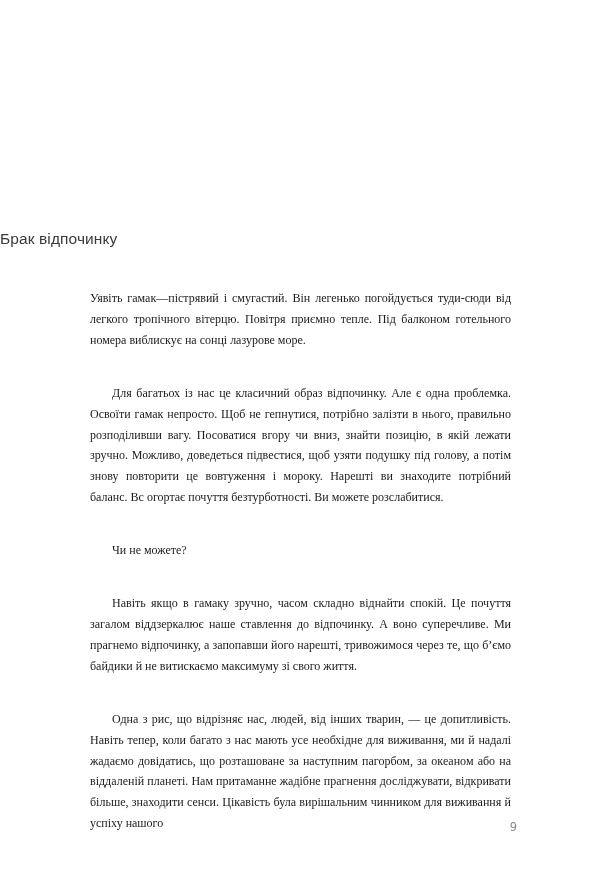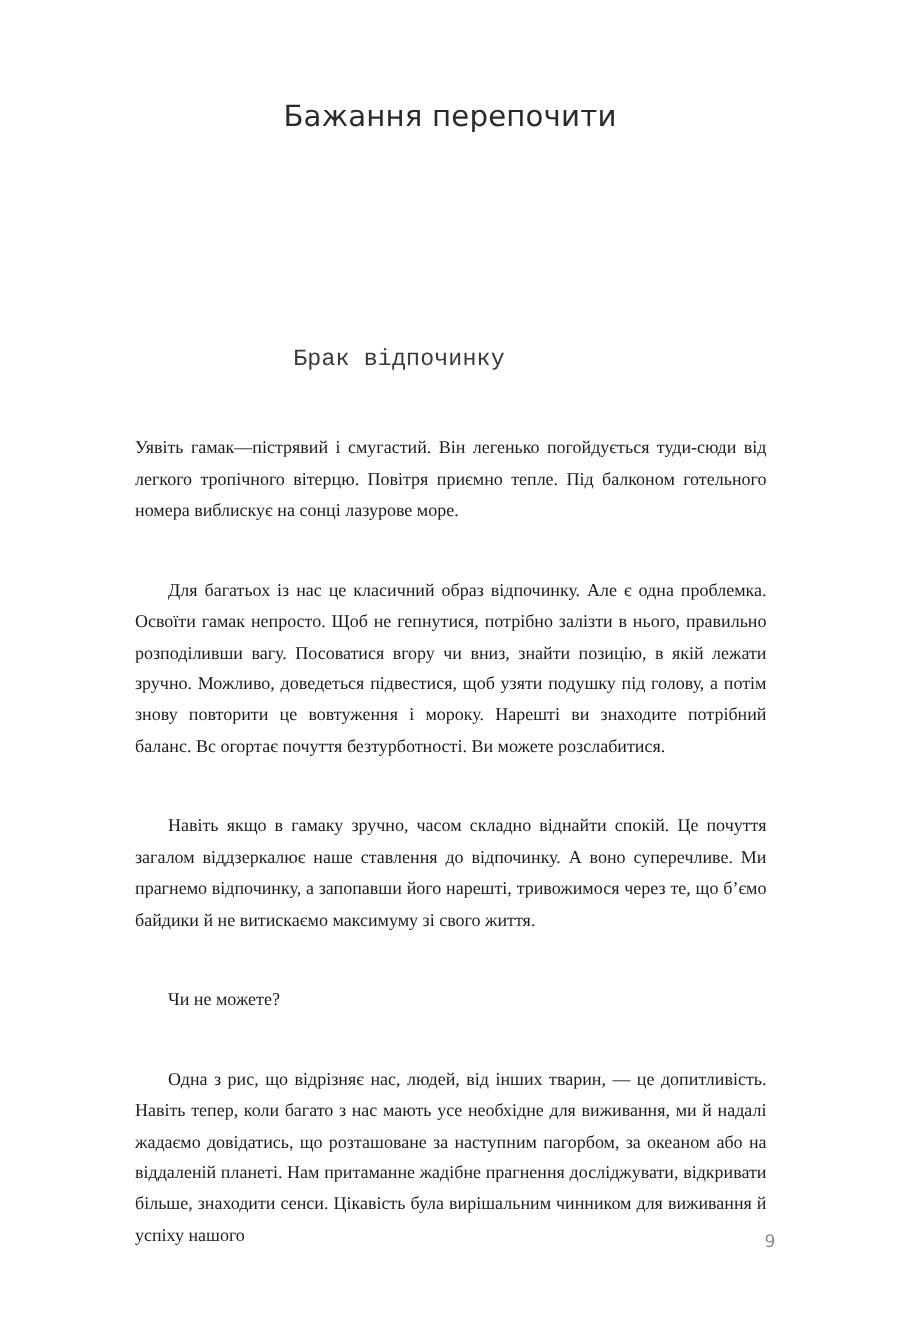--- a/index.html
+++ b/index.html
@@ -27,22 +27,21 @@
     font-weight: 400;
     color: #2b2b2b;
     letter-spacing: 0.1px;
   }
 
   .section-title {
     position: absolute;
     left: 0;
     top: 230px;
     width: 532px;
-    text-align: center;
-    font-family: Liberation Mono, monospace;
+    font-family: Liberation Sans, sans-serif;
     font-size: 15.5px;
     font-weight: 400;
     color: #3a3a3a;
     letter-spacing: 0.1px;
   }
 
   .text-column {
     position: absolute;
     left: 90px;
     top: 288px;
@@ -73,27 +72,26 @@
     font-size: 11.5px;
     color: #8a8a8a;
     text-align: right;
   }
 </style>
 </head>
 <body>
 
 <div class="page">
 
-  <div class="chapter-title">Бажання перепочити</div>
 
   <div class="section-title">Брак відпочинку</div>
 
   <div class="text-column">
     <p>Уявіть гамак—пістрявий і смугастий. Він легенько погойдується туди-сюди від легкого тропічного вітерцю. Повітря приємно тепле. Під балконом готельного номера виблискує на сонці лазурове море.</p>
     <p class="indent">Для багатьох із нас це класичний образ відпочинку. Але є одна проблемка. Освоїти гамак непросто. Щоб не гепнутися, потрібно залізти в нього, правильно розподіливши вагу. Посоватися вгору чи вниз, знайти позицію, в якій лежати зручно. Можливо, доведеться підвестися, щоб узяти подушку під голову, а потім знову повторити це вовтуження і мороку. Нарешті ви знаходите потрібний баланс. Вс огортає почуття безтурботності. Ви можете розслабитися.</p>
+    <p class="indent">Чи не можете?</p>
     <p class="indent">Навіть якщо в гамаку зручно, часом складно віднайти спокій. Це почуття загалом віддзеркалює наше ставлення до відпочинку. А воно суперечливе. Ми прагнемо відпочинку, а запопавши його нарешті, тривожимося через те, що б’ємо байдики й не витискаємо максимуму зі свого життя.</p>
-    <p class="indent">Чи не можете?</p>
     <p class="indent">Одна з рис, що відрізняє нас, людей, від інших тварин, — це допитливість. Навіть тепер, коли багато з нас мають усе необхідне для виживання, ми й надалі жадаємо довідатись, що розташоване за наступним пагорбом, за океаном або на віддаленій планеті. Нам притаманне жадібне прагнення досліджувати, відкривати більше, знаходити сенси. Цікавість була вирішальним чинником для виживання й успіху нашого</p>
   </div>
 
   <div class="page-number">9</div>
 
 </div>
 
 </body></html>

